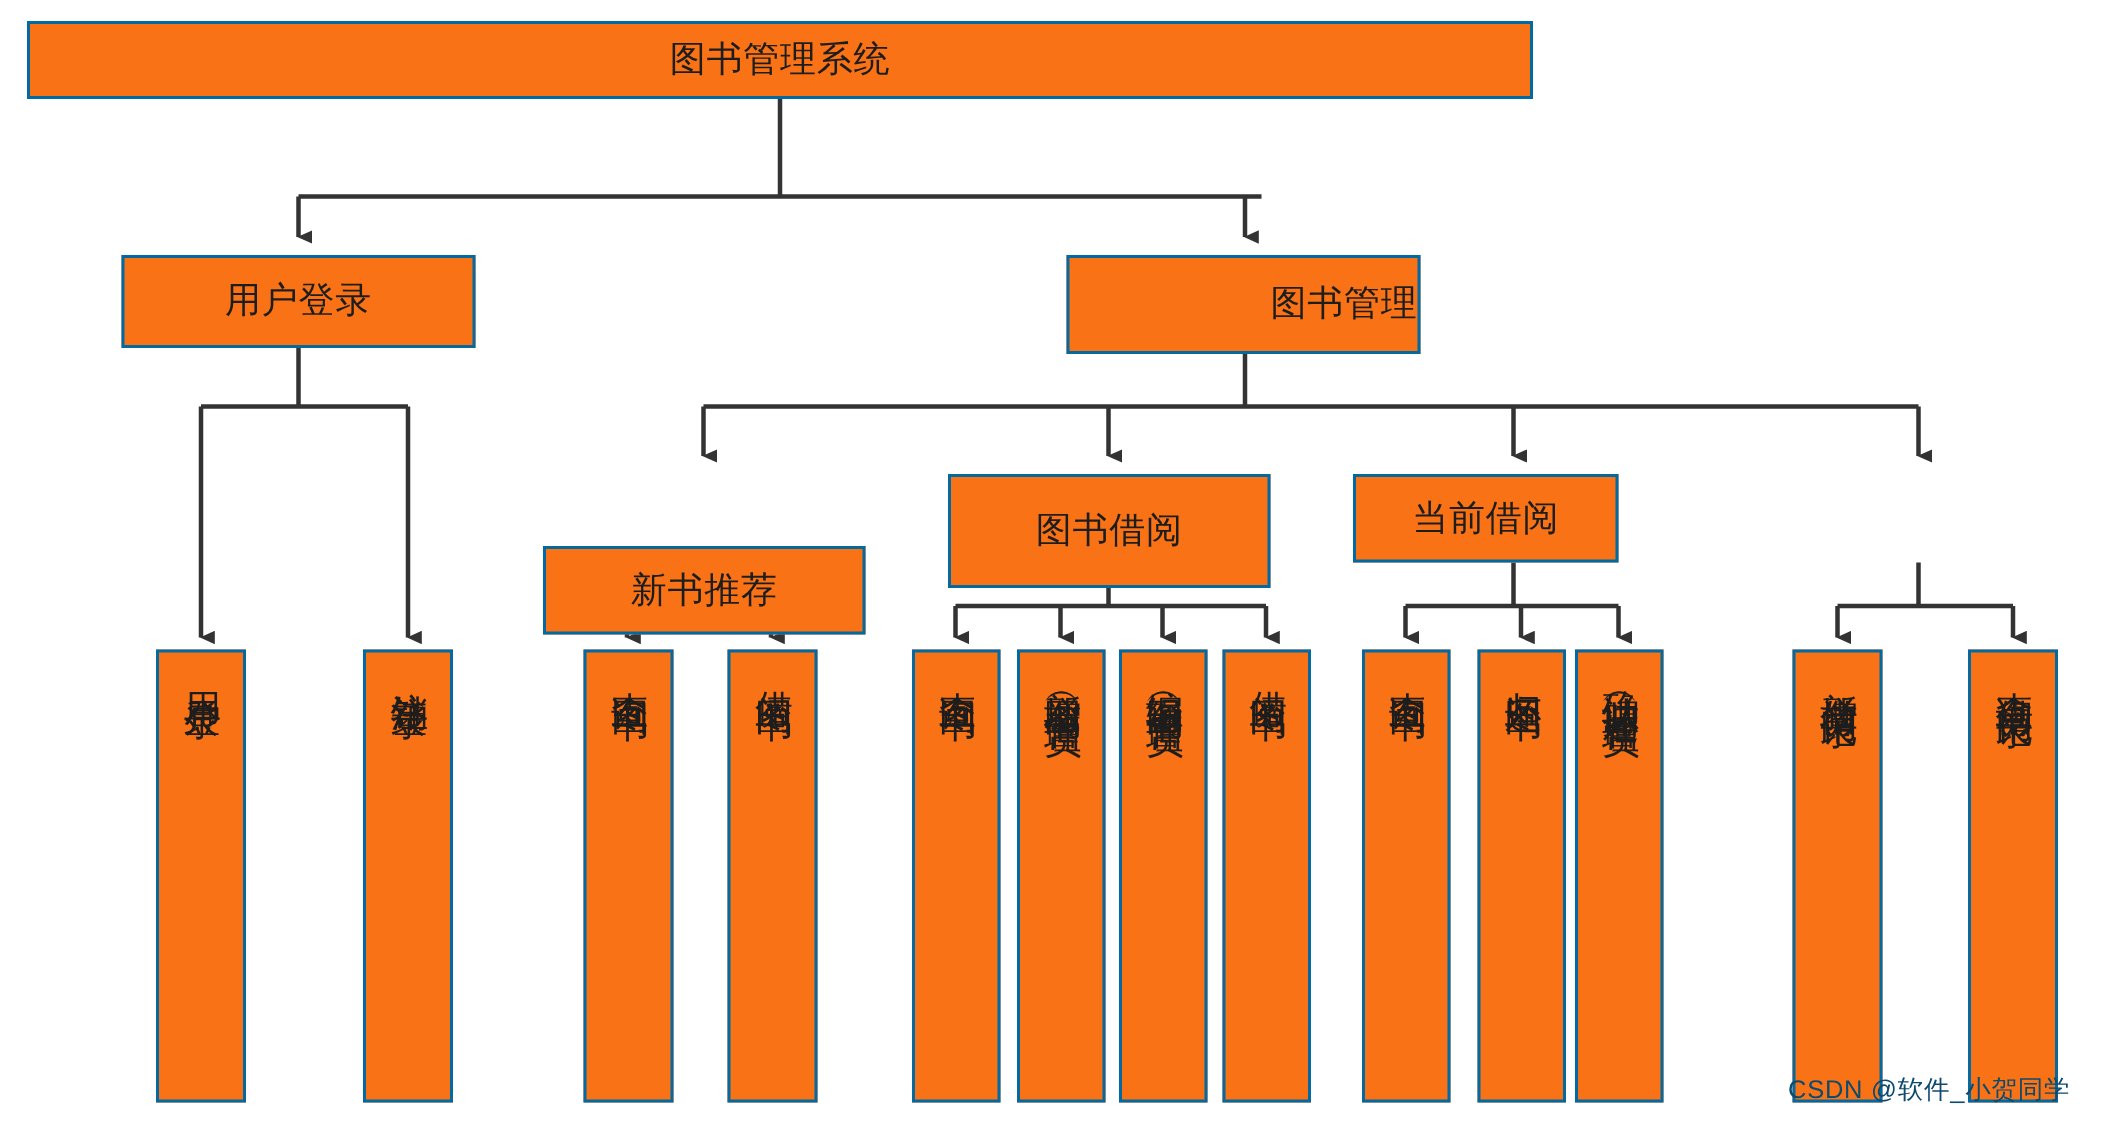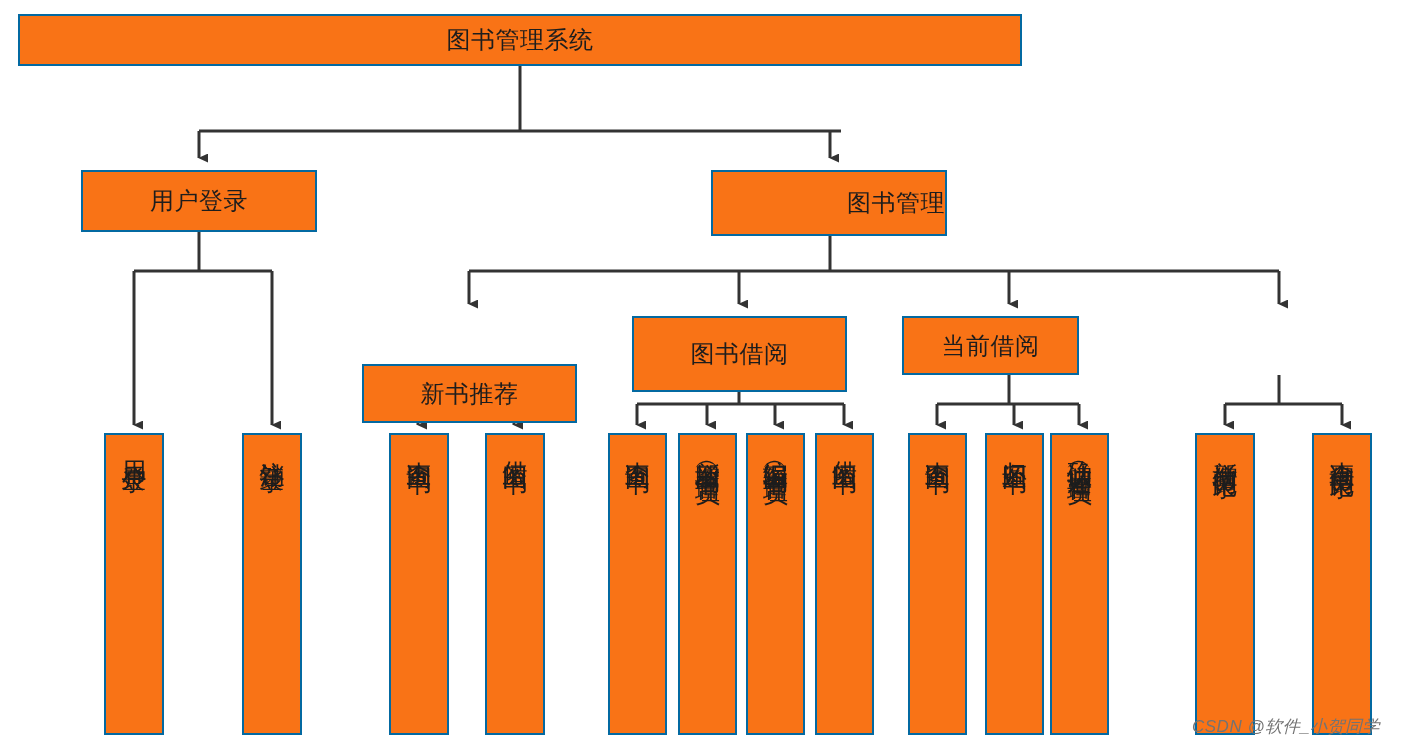--- a/index.html
+++ b/index.html
@@ -51,26 +51,25 @@
   }
   .node-v .node-label {
     writing-mode: vertical-rl;
     text-orientation: upright;
     font-size: 25px;
     letter-spacing: 3px;
     line-height: 1;
   }
   .watermark {
     position: absolute;
-    color: #737373;
+    color: #0c4a6e;
     font-size: 17px;
     letter-spacing: 0.5px;
     white-space: nowrap;
     pointer-events: none;
-    font-style: italic;
   }
 </style>
 </head>
 <body>
 
 <div id="diagram-root">
 
   <svg id="diagram-svg" viewBox="0 0 1405 747" xmlns="http://www.w3.org/2000/svg">
     <defs>
       <marker id="arrowhead" markerWidth="9" markerHeight="10" refX="4.5" refY="9.2" orient="auto" markerUnits="userSpaceOnUse">

